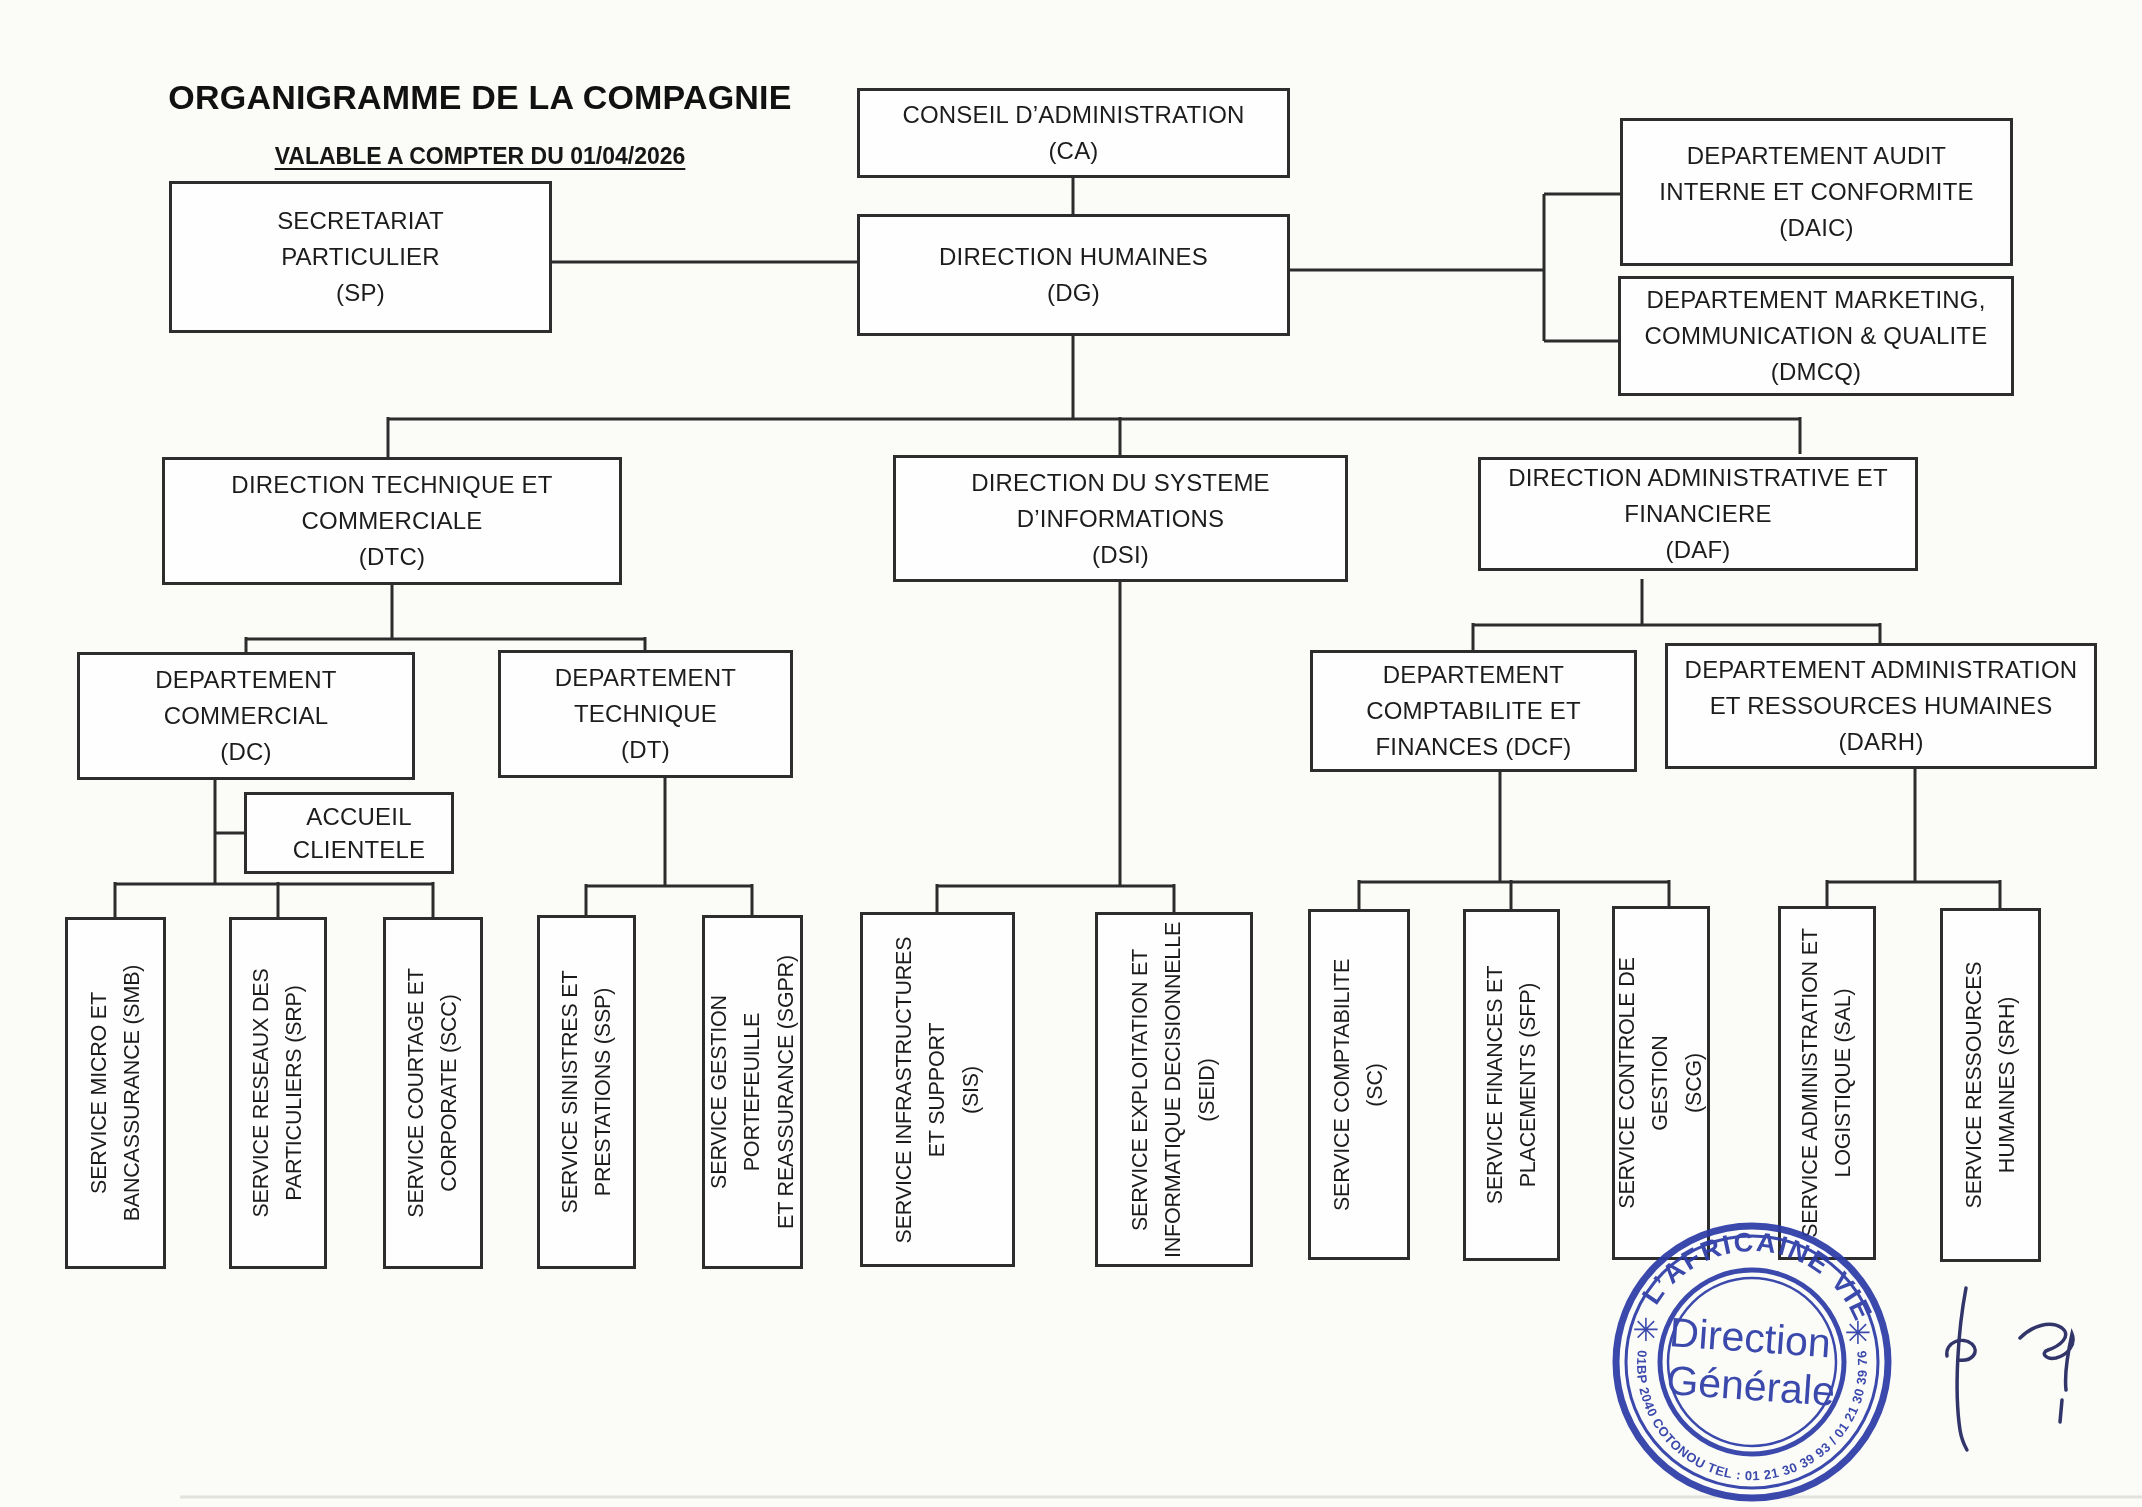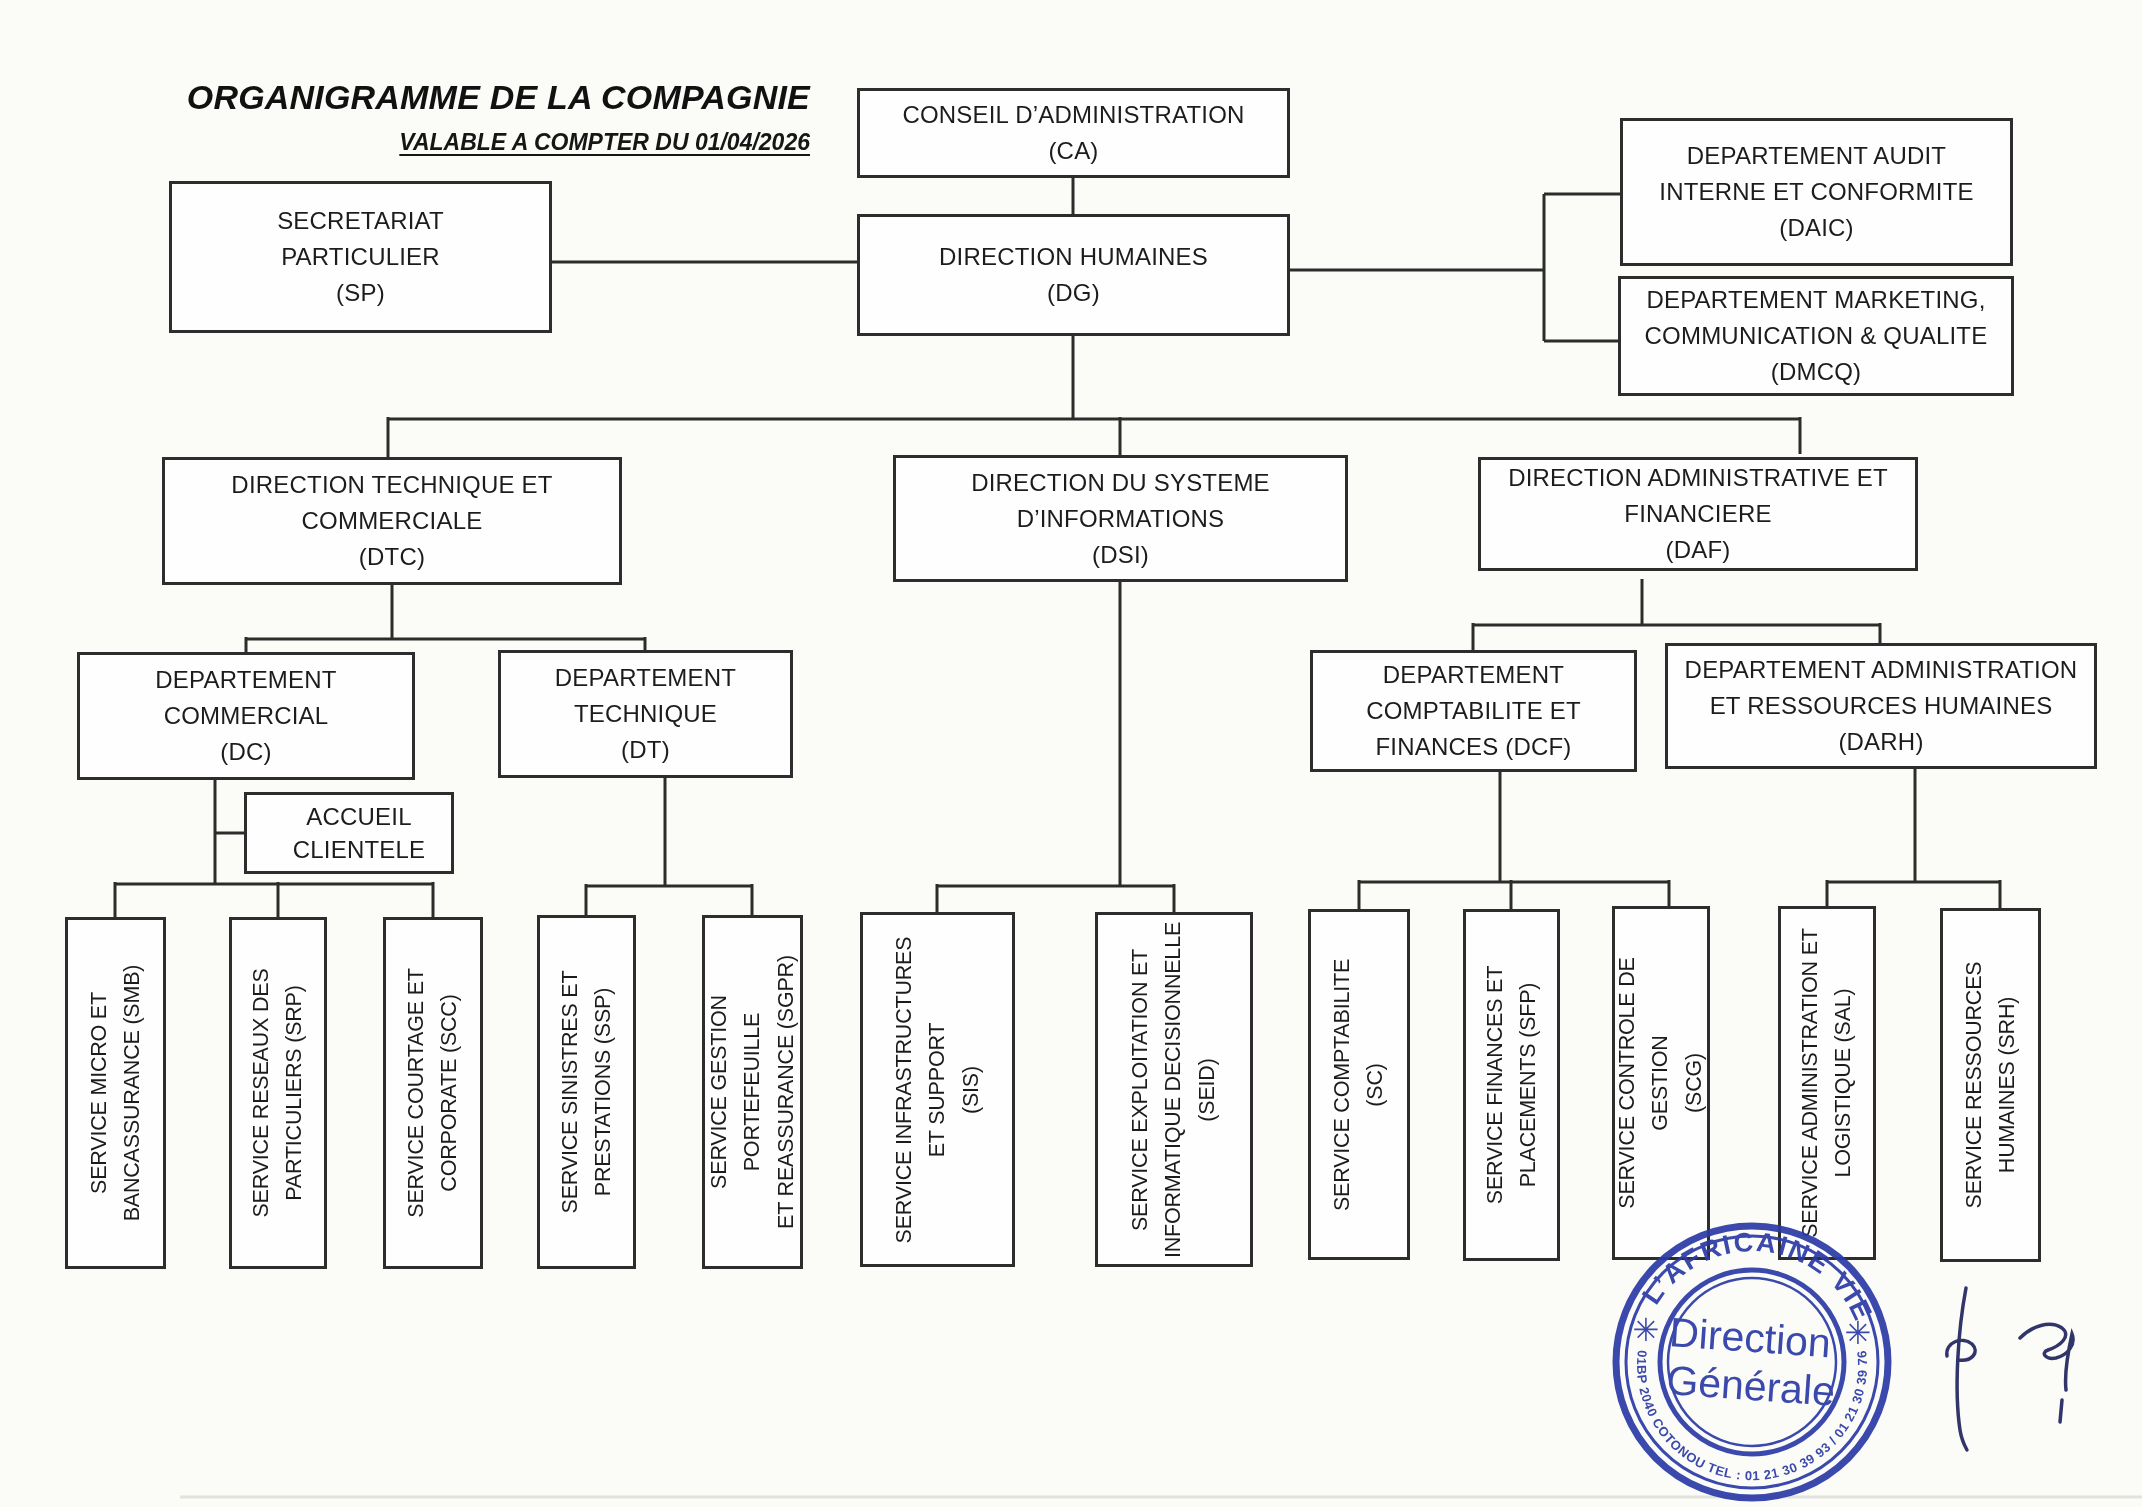--- a/index.html
+++ b/index.html
@@ -33,28 +33,27 @@
   }
   .vbox .rot{
     position:absolute;top:50%;left:50%;
     width:348px;
     transform:translate(-50%,-50%) rotate(-90deg);
     font-size:21.5px;line-height:1.55;letter-spacing:-0.2px;
   }
   .small .lbl{font-size:24px;line-height:1.38;margin-left:20px;}
   .title-wrap{
     position:absolute;left:150px;top:78px;width:660px;z-index:2;
-    text-align:right;
-    font-style:italic;
+    text-align:center;
   }
   .title-wrap h1{
     margin:0;font-size:34px;font-weight:bold;letter-spacing:0.2px;color:#111;
   }
   .subtitle{
-    margin-top:12px;font-size:23px;font-weight:bold;
+    margin-top:26px;font-size:23px;font-weight:bold;
     text-decoration:underline;text-underline-offset:4px;
     color:#161616;
   }
   .stamp-svg{position:absolute;left:1595px;top:1205px;z-index:3;}
   .stamp-arc-top{font-size:27px;font-weight:bold;letter-spacing:2px;fill:var(--ink);}
   .stamp-arc-bottom{font-size:13px;font-weight:bold;letter-spacing:0.6px;fill:var(--ink);}
   .stamp-center{font-size:41px;fill:var(--ink);}
   .stamp-star{font-size:32px;fill:var(--ink);}
 </style>
 </head>

